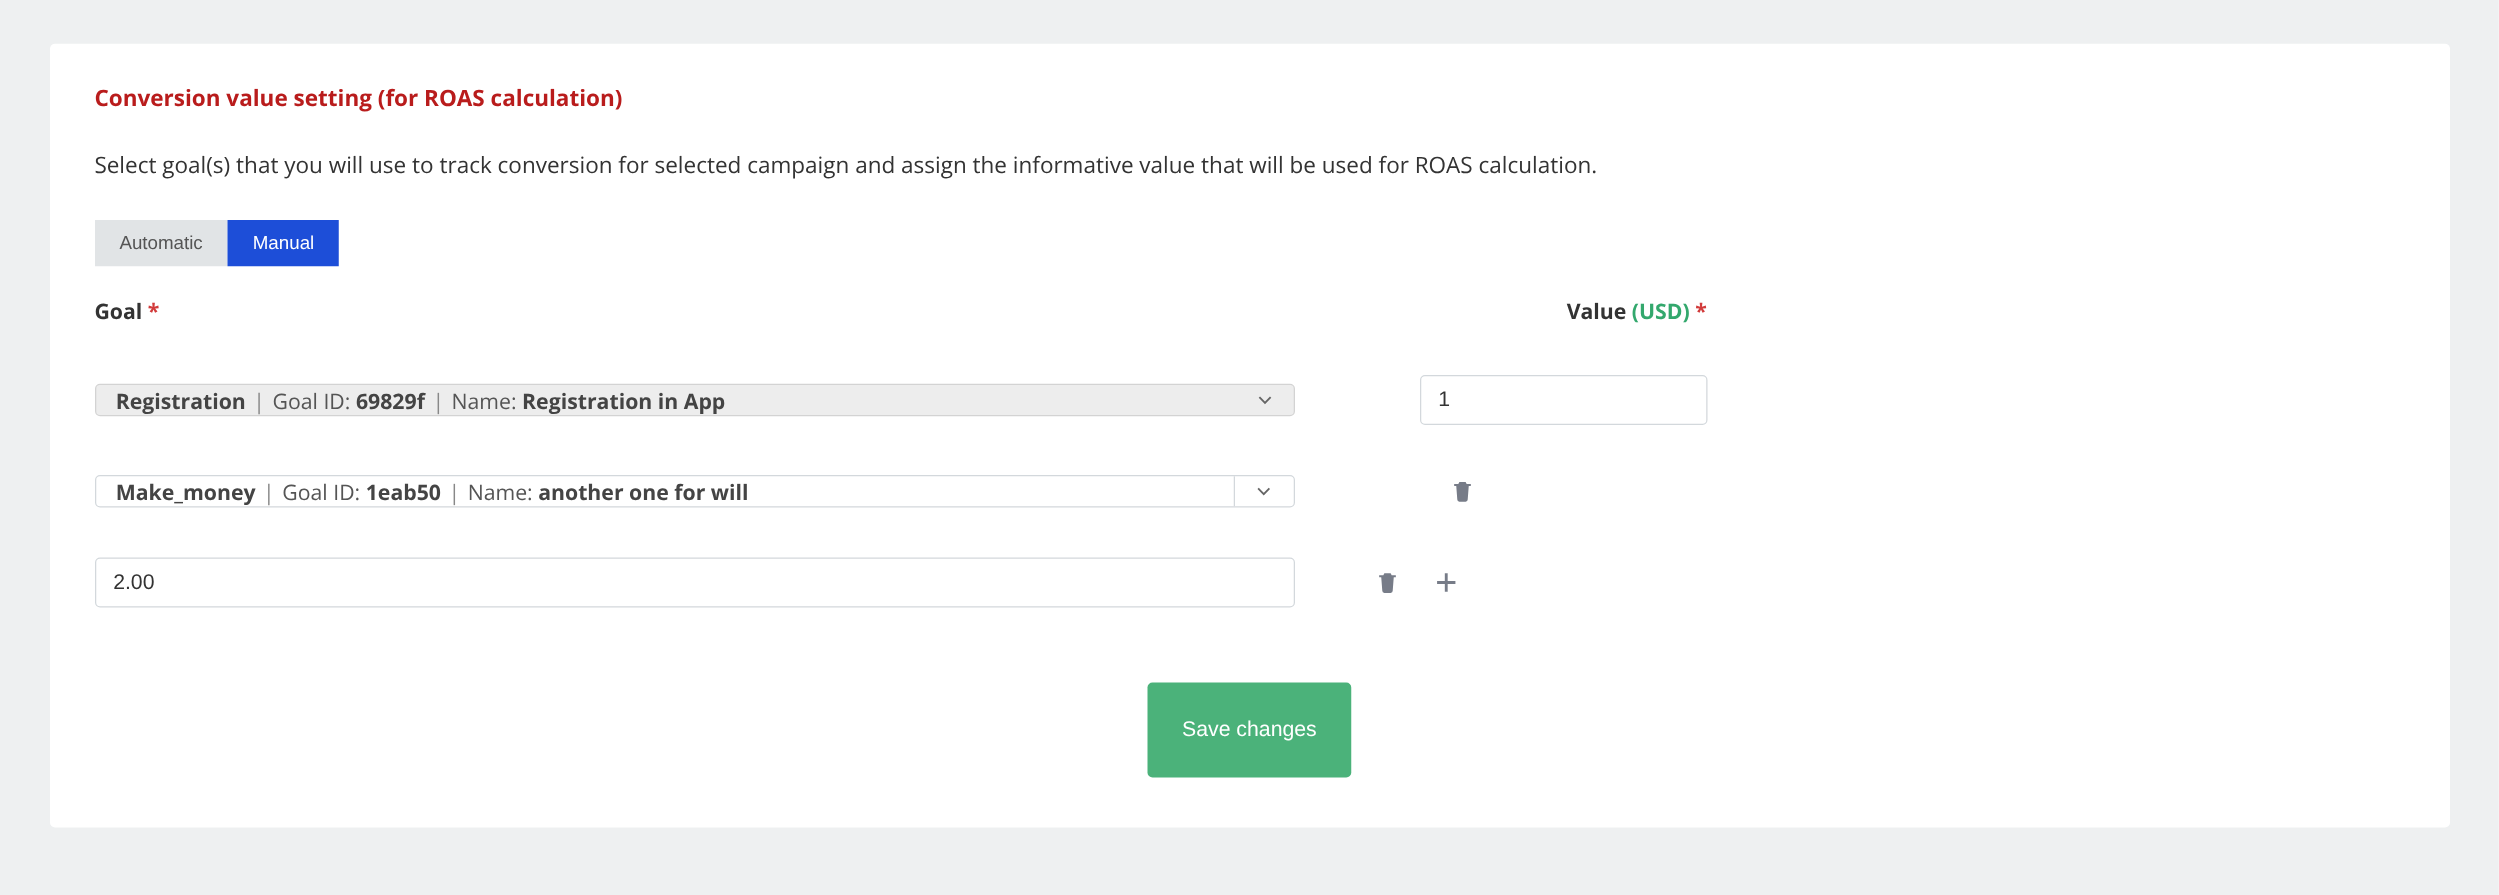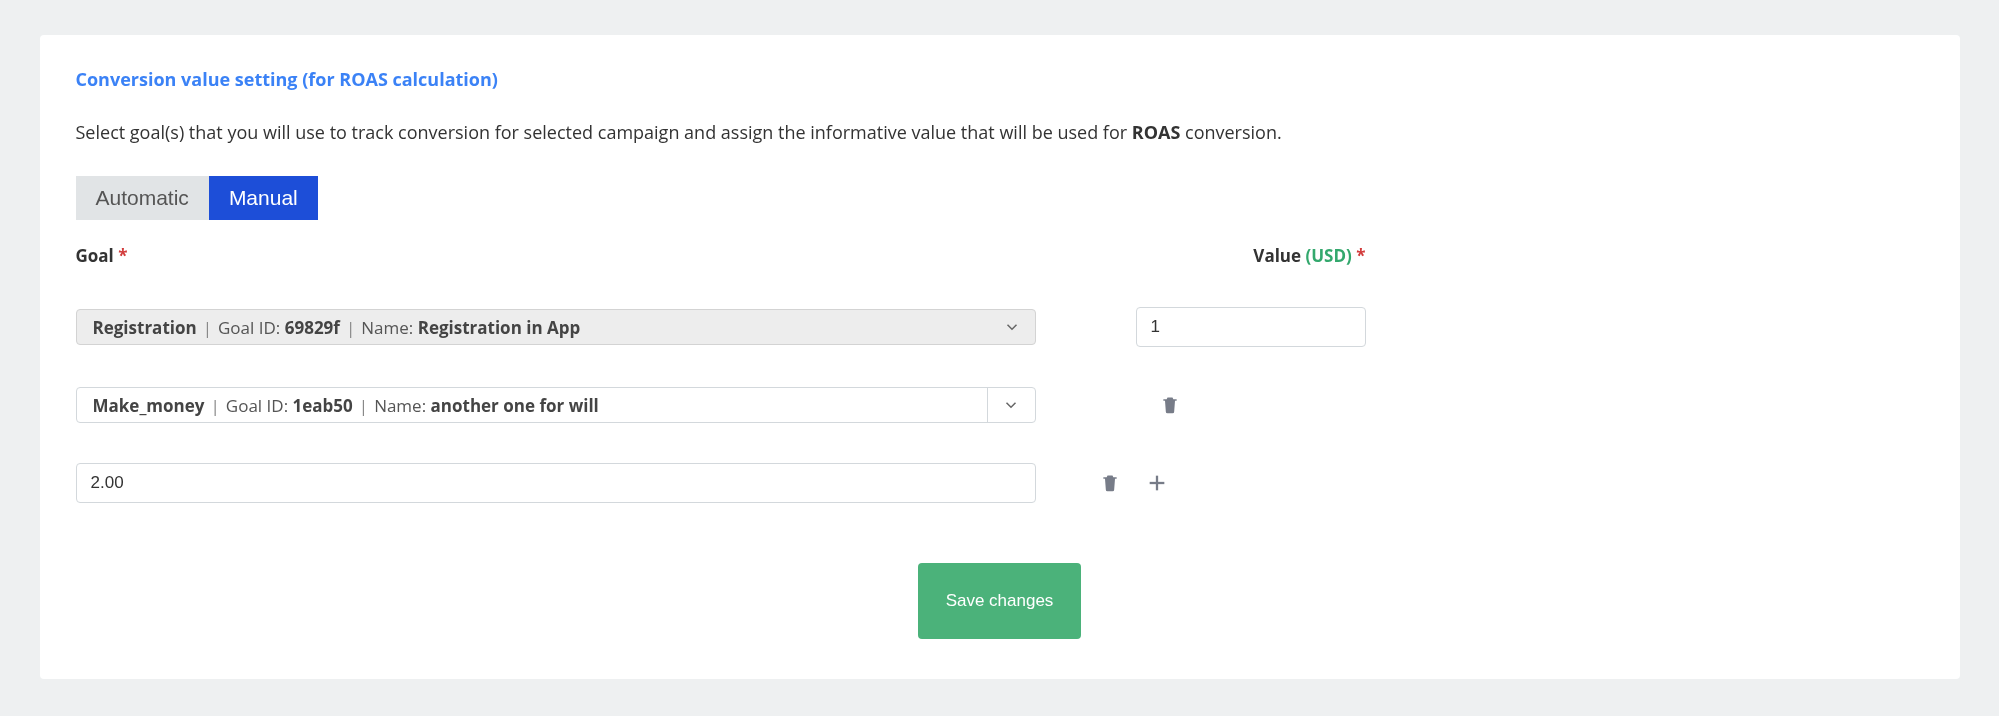--- a/index.html
+++ b/index.html
@@ -13,37 +13,37 @@
     .card {
       background: #fff;
       border-radius: 4px;
       padding: 32px 36px 40px 36px;
       max-width: 1920px;
       margin: 0 auto;
     }
     .section-title {
       font-weight: 700;
       font-size: 18px;
-      color: #3b82f6;
+      color: #b91c1c;
       margin-bottom: 28px;
     }
     .description {
       font-size: 18px;
       color: #333;
       margin-bottom: 30px;
       line-height: 1.5;
     }
-    .description b { font-weight: 700; }
+    .description b { font-weight: 400; }
     .tabs {
       display: inline-flex;
       margin-bottom: 24px;
     }
     .tab {
       padding: 10px 20px;
-      font-size: 21px;
+      font-size: 15px;
       background: #e1e4e6;
       color: #555;
       border: none;
       cursor: pointer;
     }
     .tab.active {
       background: #1d4ed8;
       color: #fff;
     }
     .form-grid {
@@ -63,21 +63,21 @@
     }
     .field-label .required { color: #d23b3b; font-weight: 700; }
     .field-label .currency { color: #33a86d; font-weight: 700; }
     .value-label { grid-column: 3; text-align: right; }
     .actions-cell { display: flex; align-items: center; gap: 22px; padding-left: 22px; }
     .goal-select {
       position: relative;
       border: 1px solid #d3d8dc;
       border-radius: 4px;
       background: #fff;
-      height: 36px;
+      height: 26px;
       display: flex;
       align-items: center;
       padding: 0 46px 0 16px;
       cursor: pointer;
       font-size: 17px;
     }
     .goal-select.disabled {
       background: #ededed;
       border-color: #d3d3d3;
       color: #555;
@@ -135,21 +135,21 @@
     svg { display: block; }
   </style>
 </head>
 <body>
 
 <div class="card">
 
   <div class="section-title">Conversion value setting (for ROAS calculation)</div>
 
   <p class="description">
-    <span>Select goal(s) that you will use to track conversion for selected campaign and assign the informative value that will be used for </span><b>ROAS</b><span> conversion.</span>
+    <span>Select goal(s) that you will use to track conversion for selected campaign and assign the informative value that will be used for </span><b>ROAS</b><span> calculation.</span>
   </p>
 
   <div class="tabs">
     <button class="tab">Automatic</button>
     <button class="tab active">Manual</button>
   </div>
 
   <div class="form-grid">
 
     <div class="field-label">

